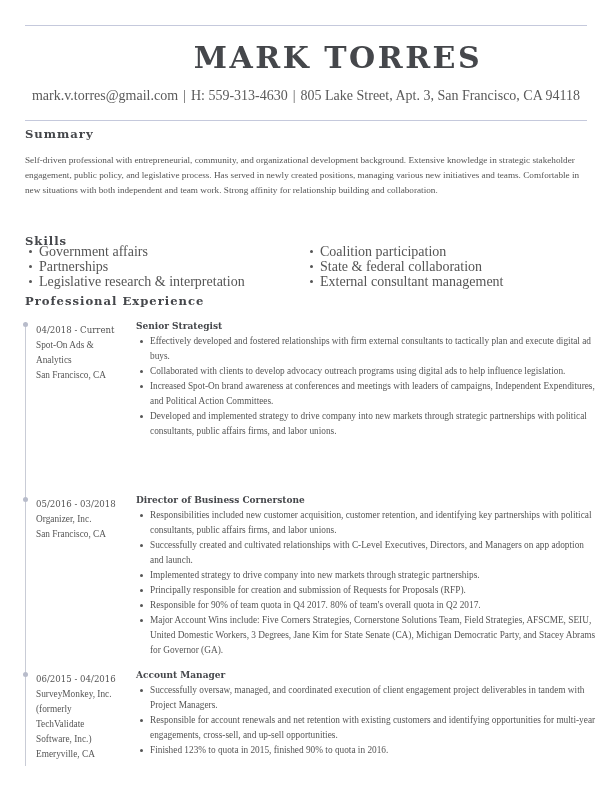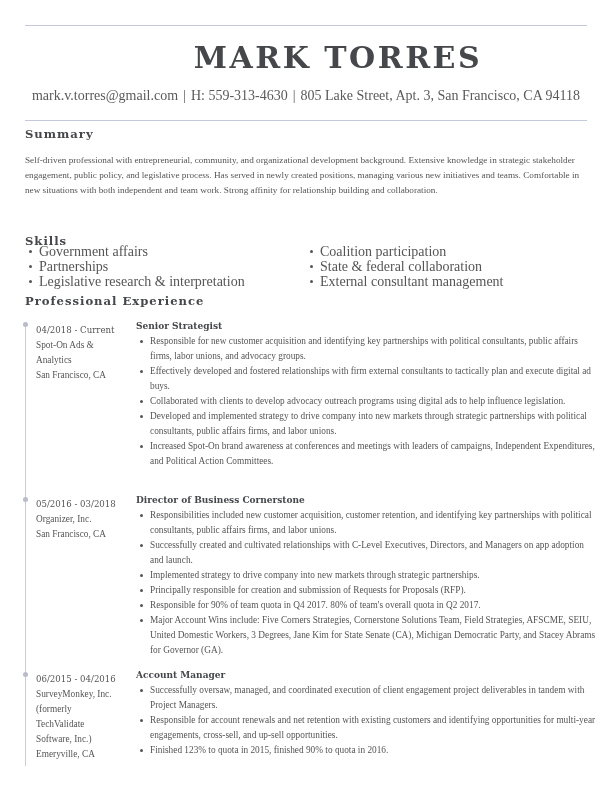--- a/index.html
+++ b/index.html
@@ -110,25 +110,24 @@
   <div class="job" style="top:319px;">
     <div class="job-meta">
       <div class="dates">04/2018 - Current</div>
       <div>Spot-On Ads &amp;</div>
       <div>Analytics</div>
       <div>San Francisco, CA</div>
     </div>
     <div class="job-body">
       <div class="job-title">Senior Strategist</div>
       <ul class="job-bullets">
-        <li>Responsible for new customer acquisition and identifying key partnerships with political consultants, public affairs firms, labor unions, and advocacy groups.</li>
         <li>Effectively developed and fostered relationships with firm external consultants to tactically plan and execute digital ad buys.</li>
         <li>Collaborated with clients to develop advocacy outreach programs using digital ads to help influence legislation.</li>
+        <li>Increased Spot-On brand awareness at conferences and meetings with leaders of campaigns, Independent Expenditures, and Political Action Committees.</li>
         <li>Developed and implemented strategy to drive company into new markets through strategic partnerships with political consultants, public affairs firms, and labor unions.</li>
-        <li>Increased Spot-On brand awareness at conferences and meetings with leaders of campaigns, Independent Expenditures, and Political Action Committees.</li>
       </ul>
     </div>
   </div>
 
   <div class="job" style="top:493px;">
     <div class="job-meta">
       <div class="dates">05/2016 - 03/2018</div>
       <div>Organizer, Inc.</div>
       <div>San Francisco, CA</div>
     </div>

